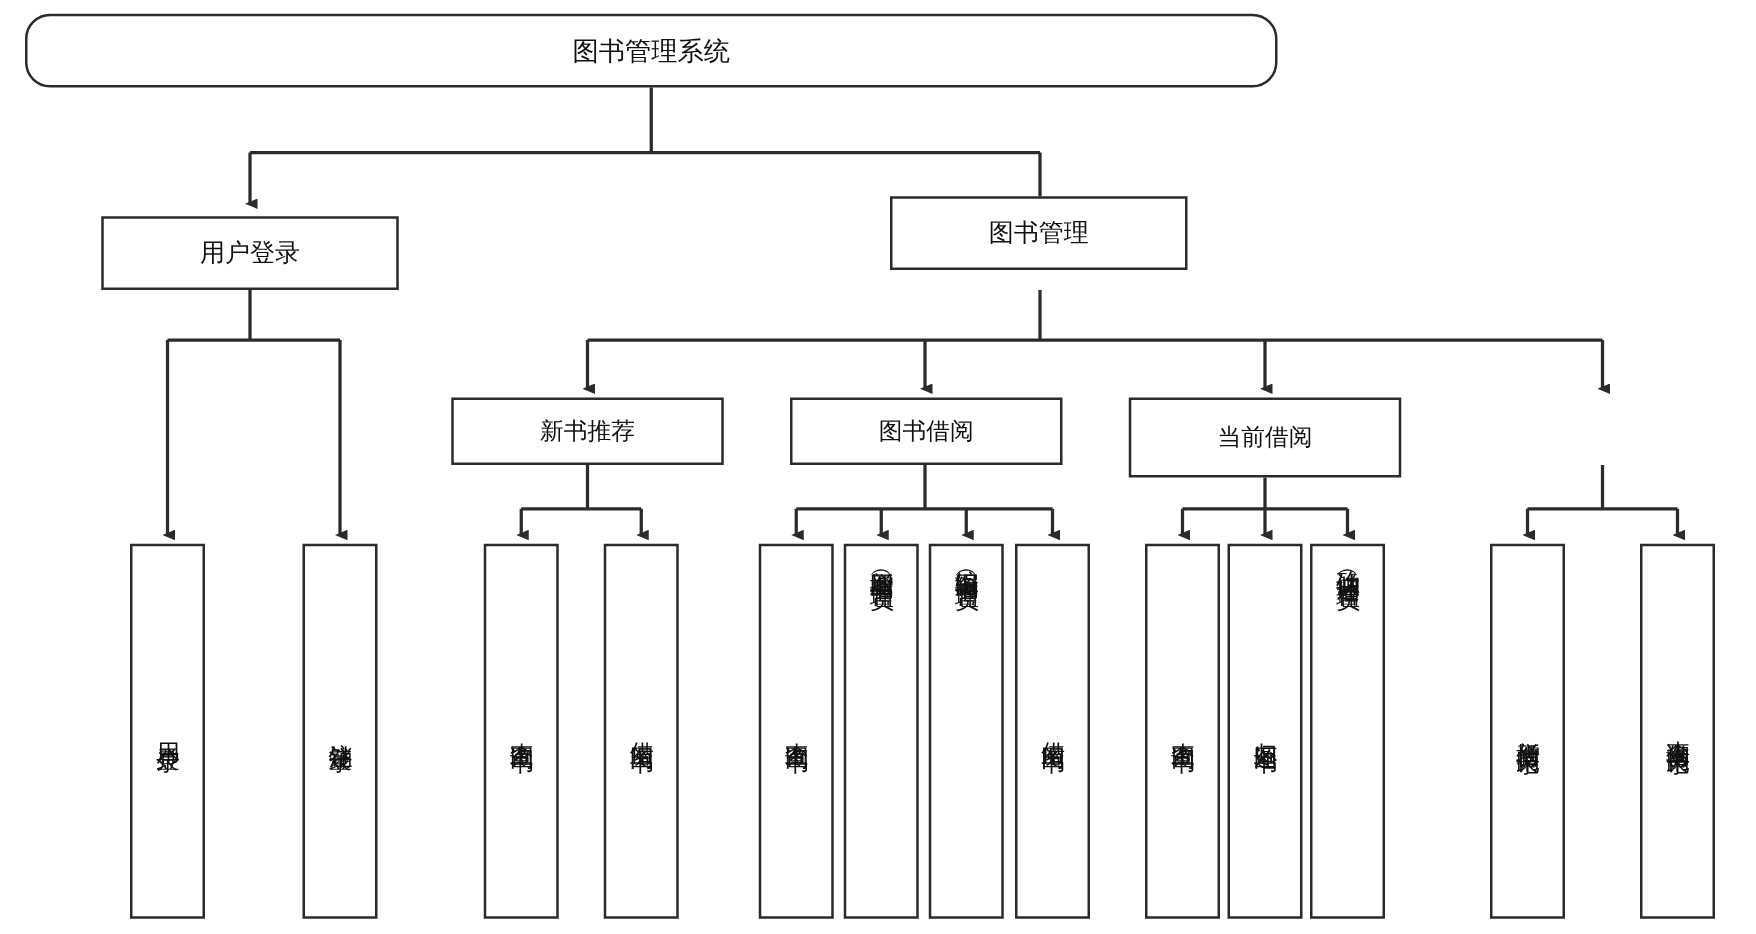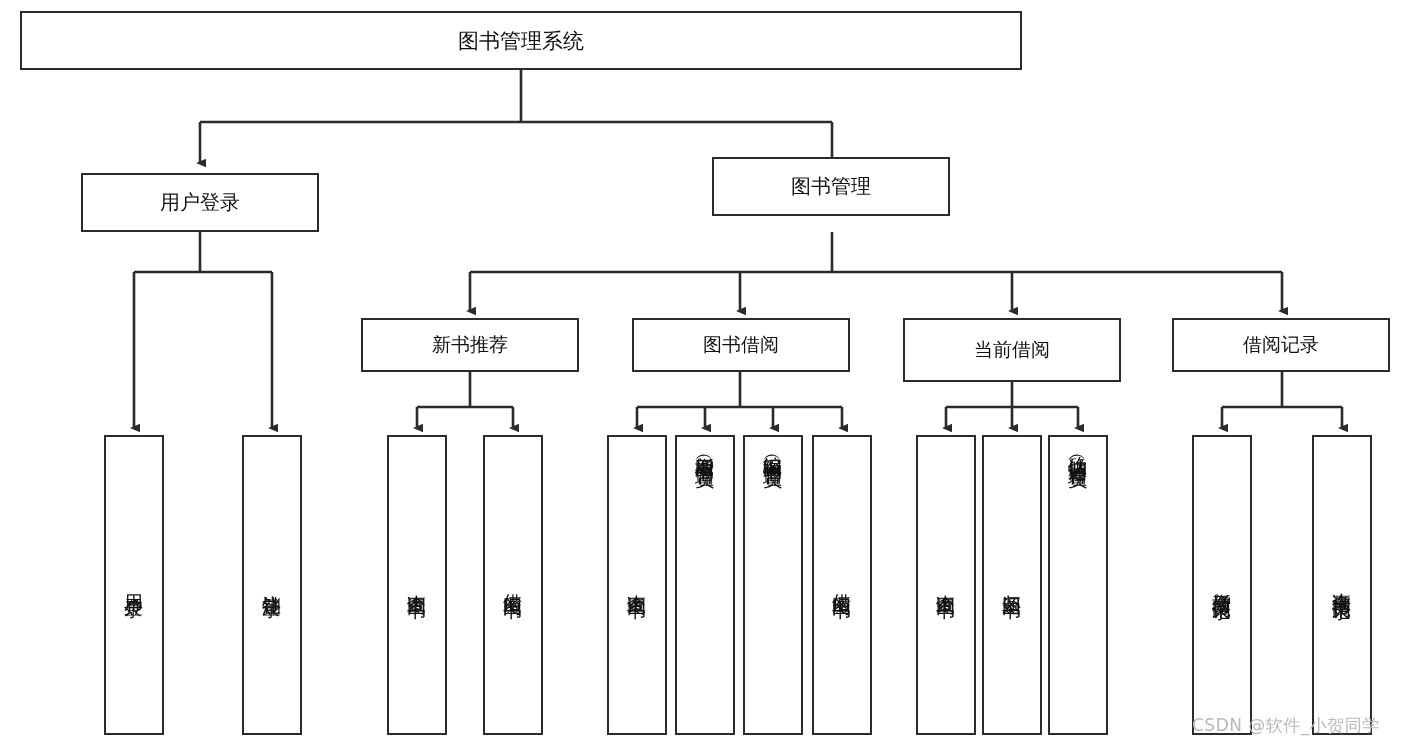--- a/index.html
+++ b/index.html
@@ -118,42 +118,39 @@
       <path d="M1012,407 L1012,428" marker-end="url(#arrow)"></path>
       <path d="M1078,407 L1078,428" marker-end="url(#arrow)"></path>
 
       <path d="M1282,372 L1282,407"></path>
       <path d="M1222,407 L1342,407"></path>
       <path d="M1222,407 L1222,428" marker-end="url(#arrow)"></path>
       <path d="M1342,407 L1342,428" marker-end="url(#arrow)"></path>
     </g>
   </svg>
 
-  <div class="node root" style="left:20px; top:11px; width:1002px; height:59px;">
+  <div class="node root" style="left:20px; top:11px; width:1002px; height:59px;border-radius:20px;">
     <span>图书管理系统</span>
   </div>
 
   <div class="node lvl1" style="left:81px; top:173px; width:238px; height:59px;">
     <span>用户登录</span>
   </div>
   <div class="node lvl1" style="left:712px; top:157px; width:238px; height:59px;">
     <span>图书管理</span>
   </div>
 
   <div class="node lvl2" style="left:361px; top:318px; width:218px; height:54px;">
     <span>新书推荐</span>
   </div>
   <div class="node lvl2" style="left:632px; top:318px; width:218px; height:54px;">
     <span>图书借阅</span>
   </div>
   <div class="node lvl2" style="left:903px; top:318px; width:218px; height:64px;">
     <span>当前借阅</span>
-  </div>
-  <div class="node lvl2" style="left:1172px; top:318px; width:218px; height:54px;">
-    <span>借阅记录</span>
   </div>
 
   <div class="node leaf mid" style="left:104px; top:435px; width:60px; height:300px;">
     <span class="vtext" style="margin-top: 138px;">用户登录</span>
   </div>
   <div class="node leaf mid" style="left:242px; top:435px; width:60px; height:300px;">
     <span class="vtext" style="margin-top: 138px;">注销登录</span>
   </div>
 
   <div class="node leaf mid" style="left:387px; top:435px; width:60px; height:300px;">
@@ -186,17 +183,14 @@
     <span class="vtext" style="margin-top: 0px;">确认归还（管理员）</span>
   </div>
 
   <div class="node leaf mid" style="left:1192px; top:435px; width:60px; height:300px;">
       <span class="vtext" style="margin-top: 136px;">新增借阅记录</span>
   </div>
   <div class="node leaf mid" style="left:1312px; top:435px; width:60px; height:300px;">
     <span class="vtext" style="margin-top: 136px;">查询借阅记录</span>
   </div>
 
-  <div class="watermark" style="left:1192px; top:714px;">
-    <span>CSDN @软件_小贺同学</span>
-  </div>
 
 </div>
 
 </body></html>

